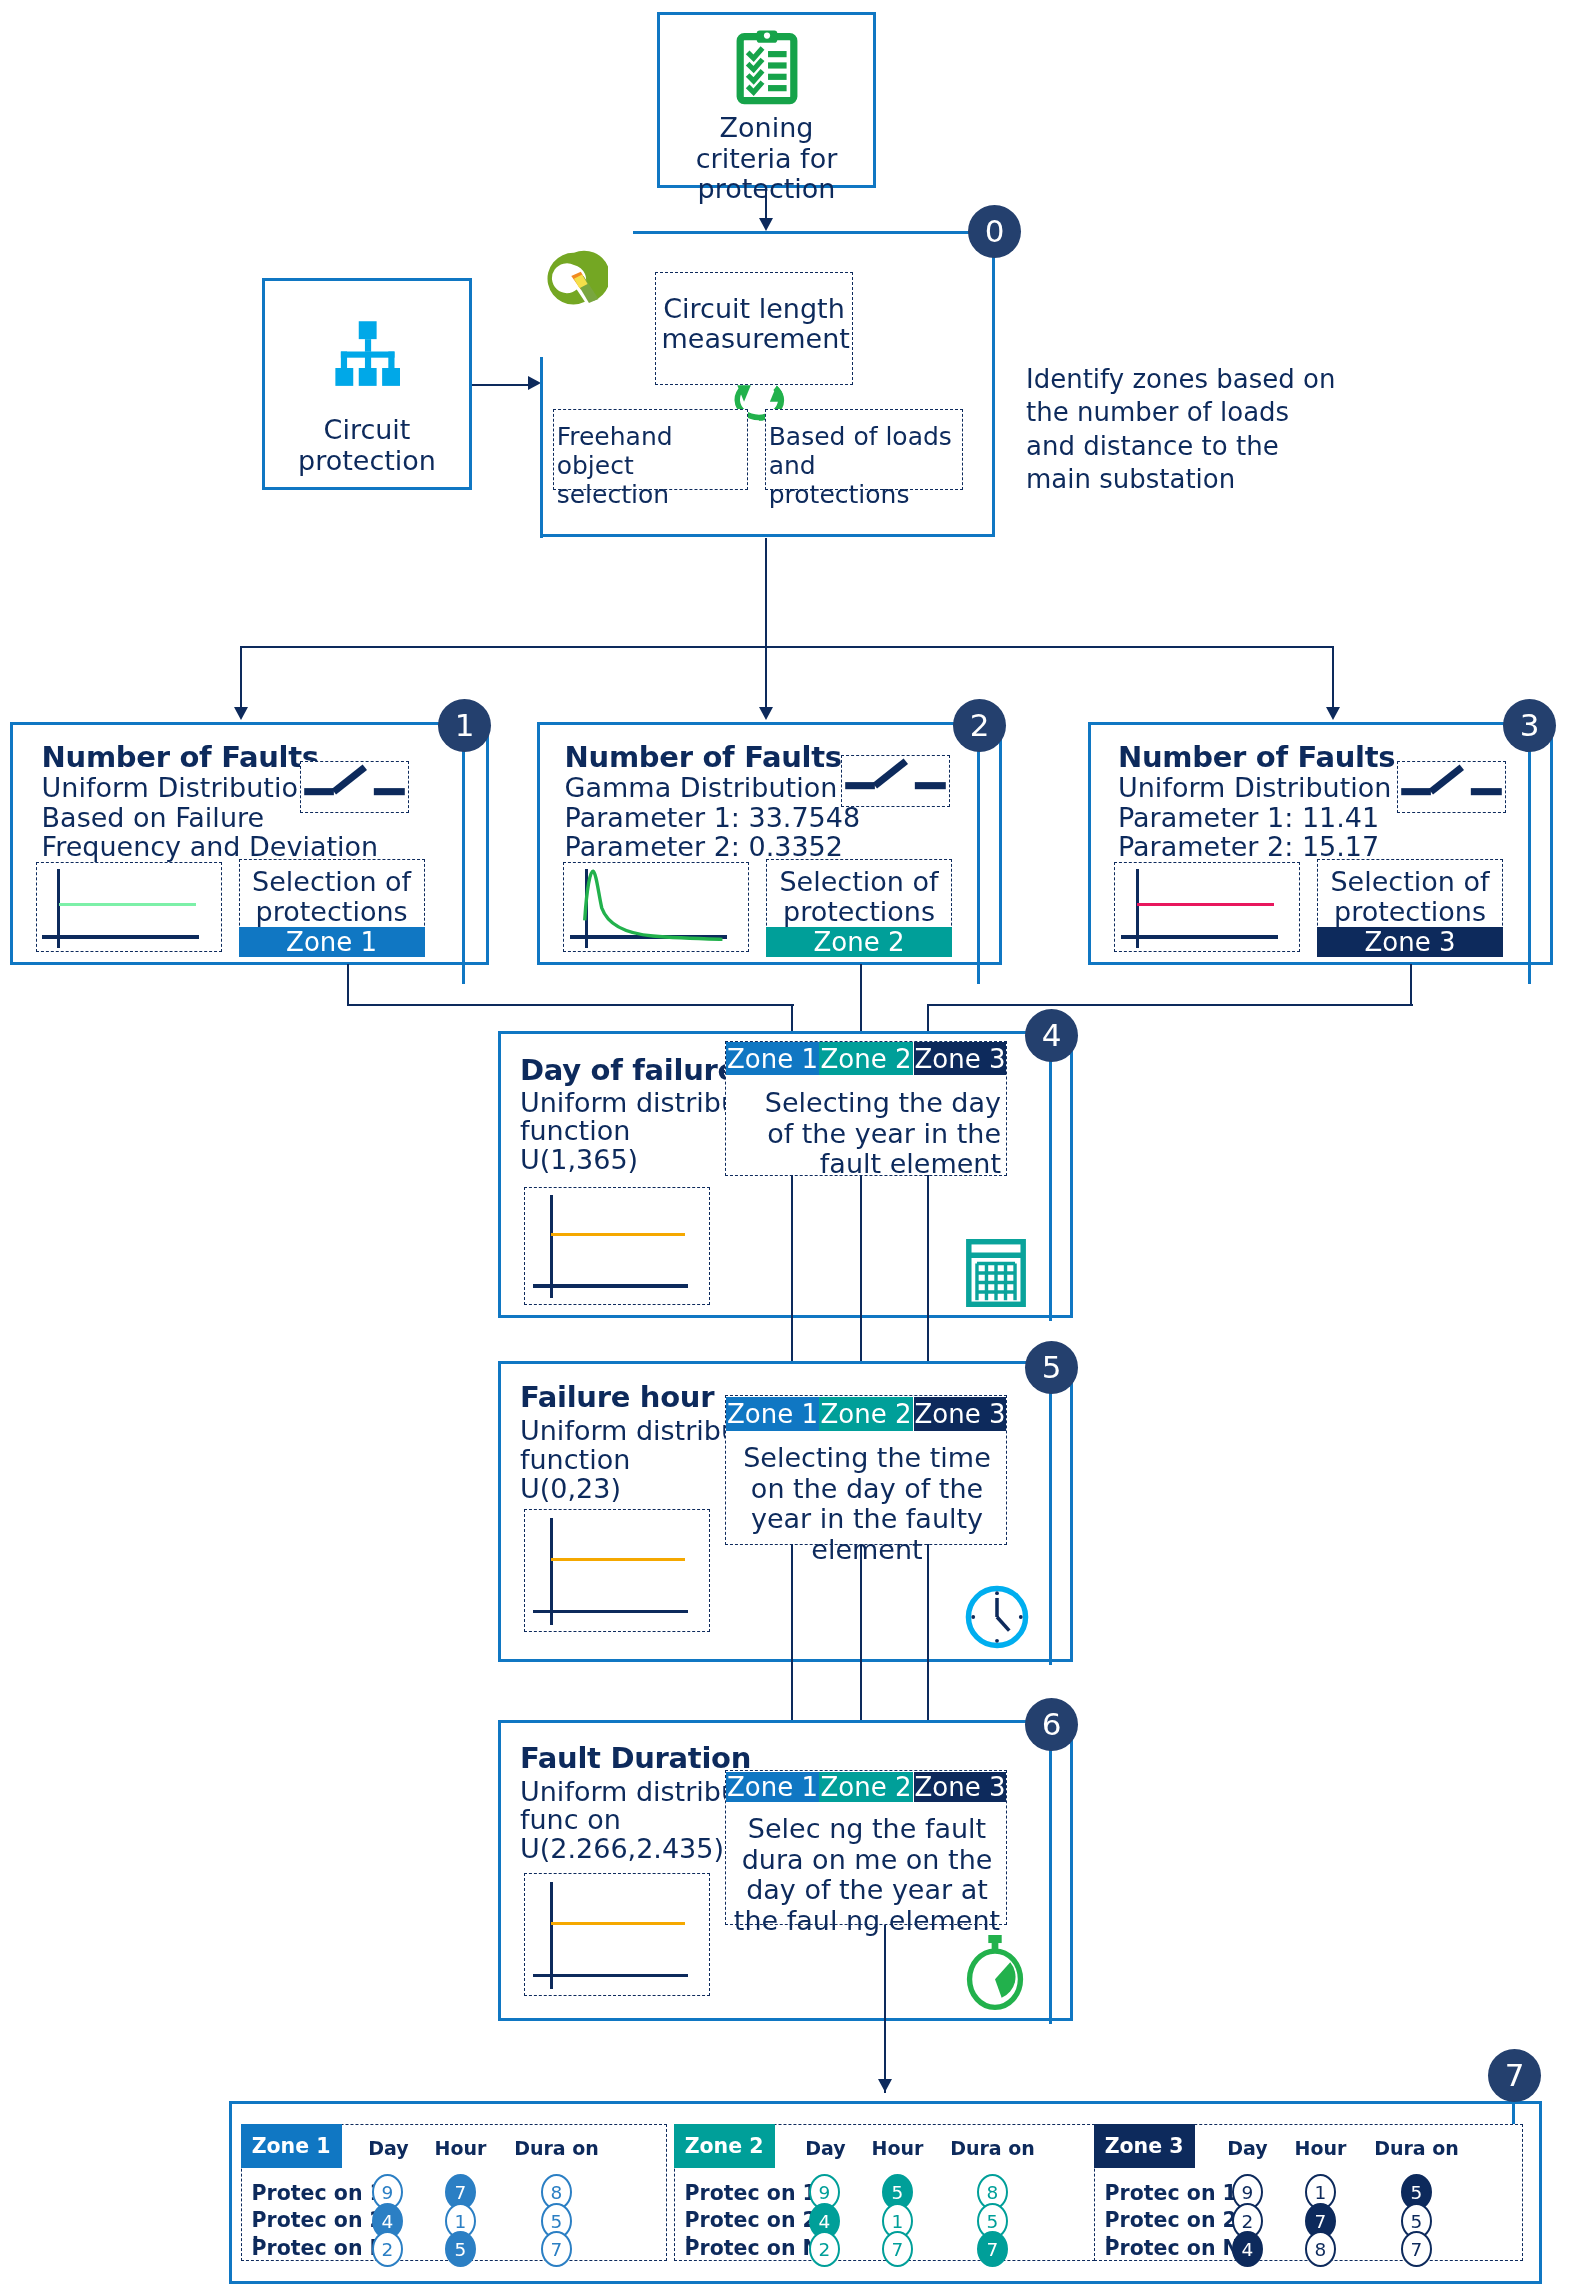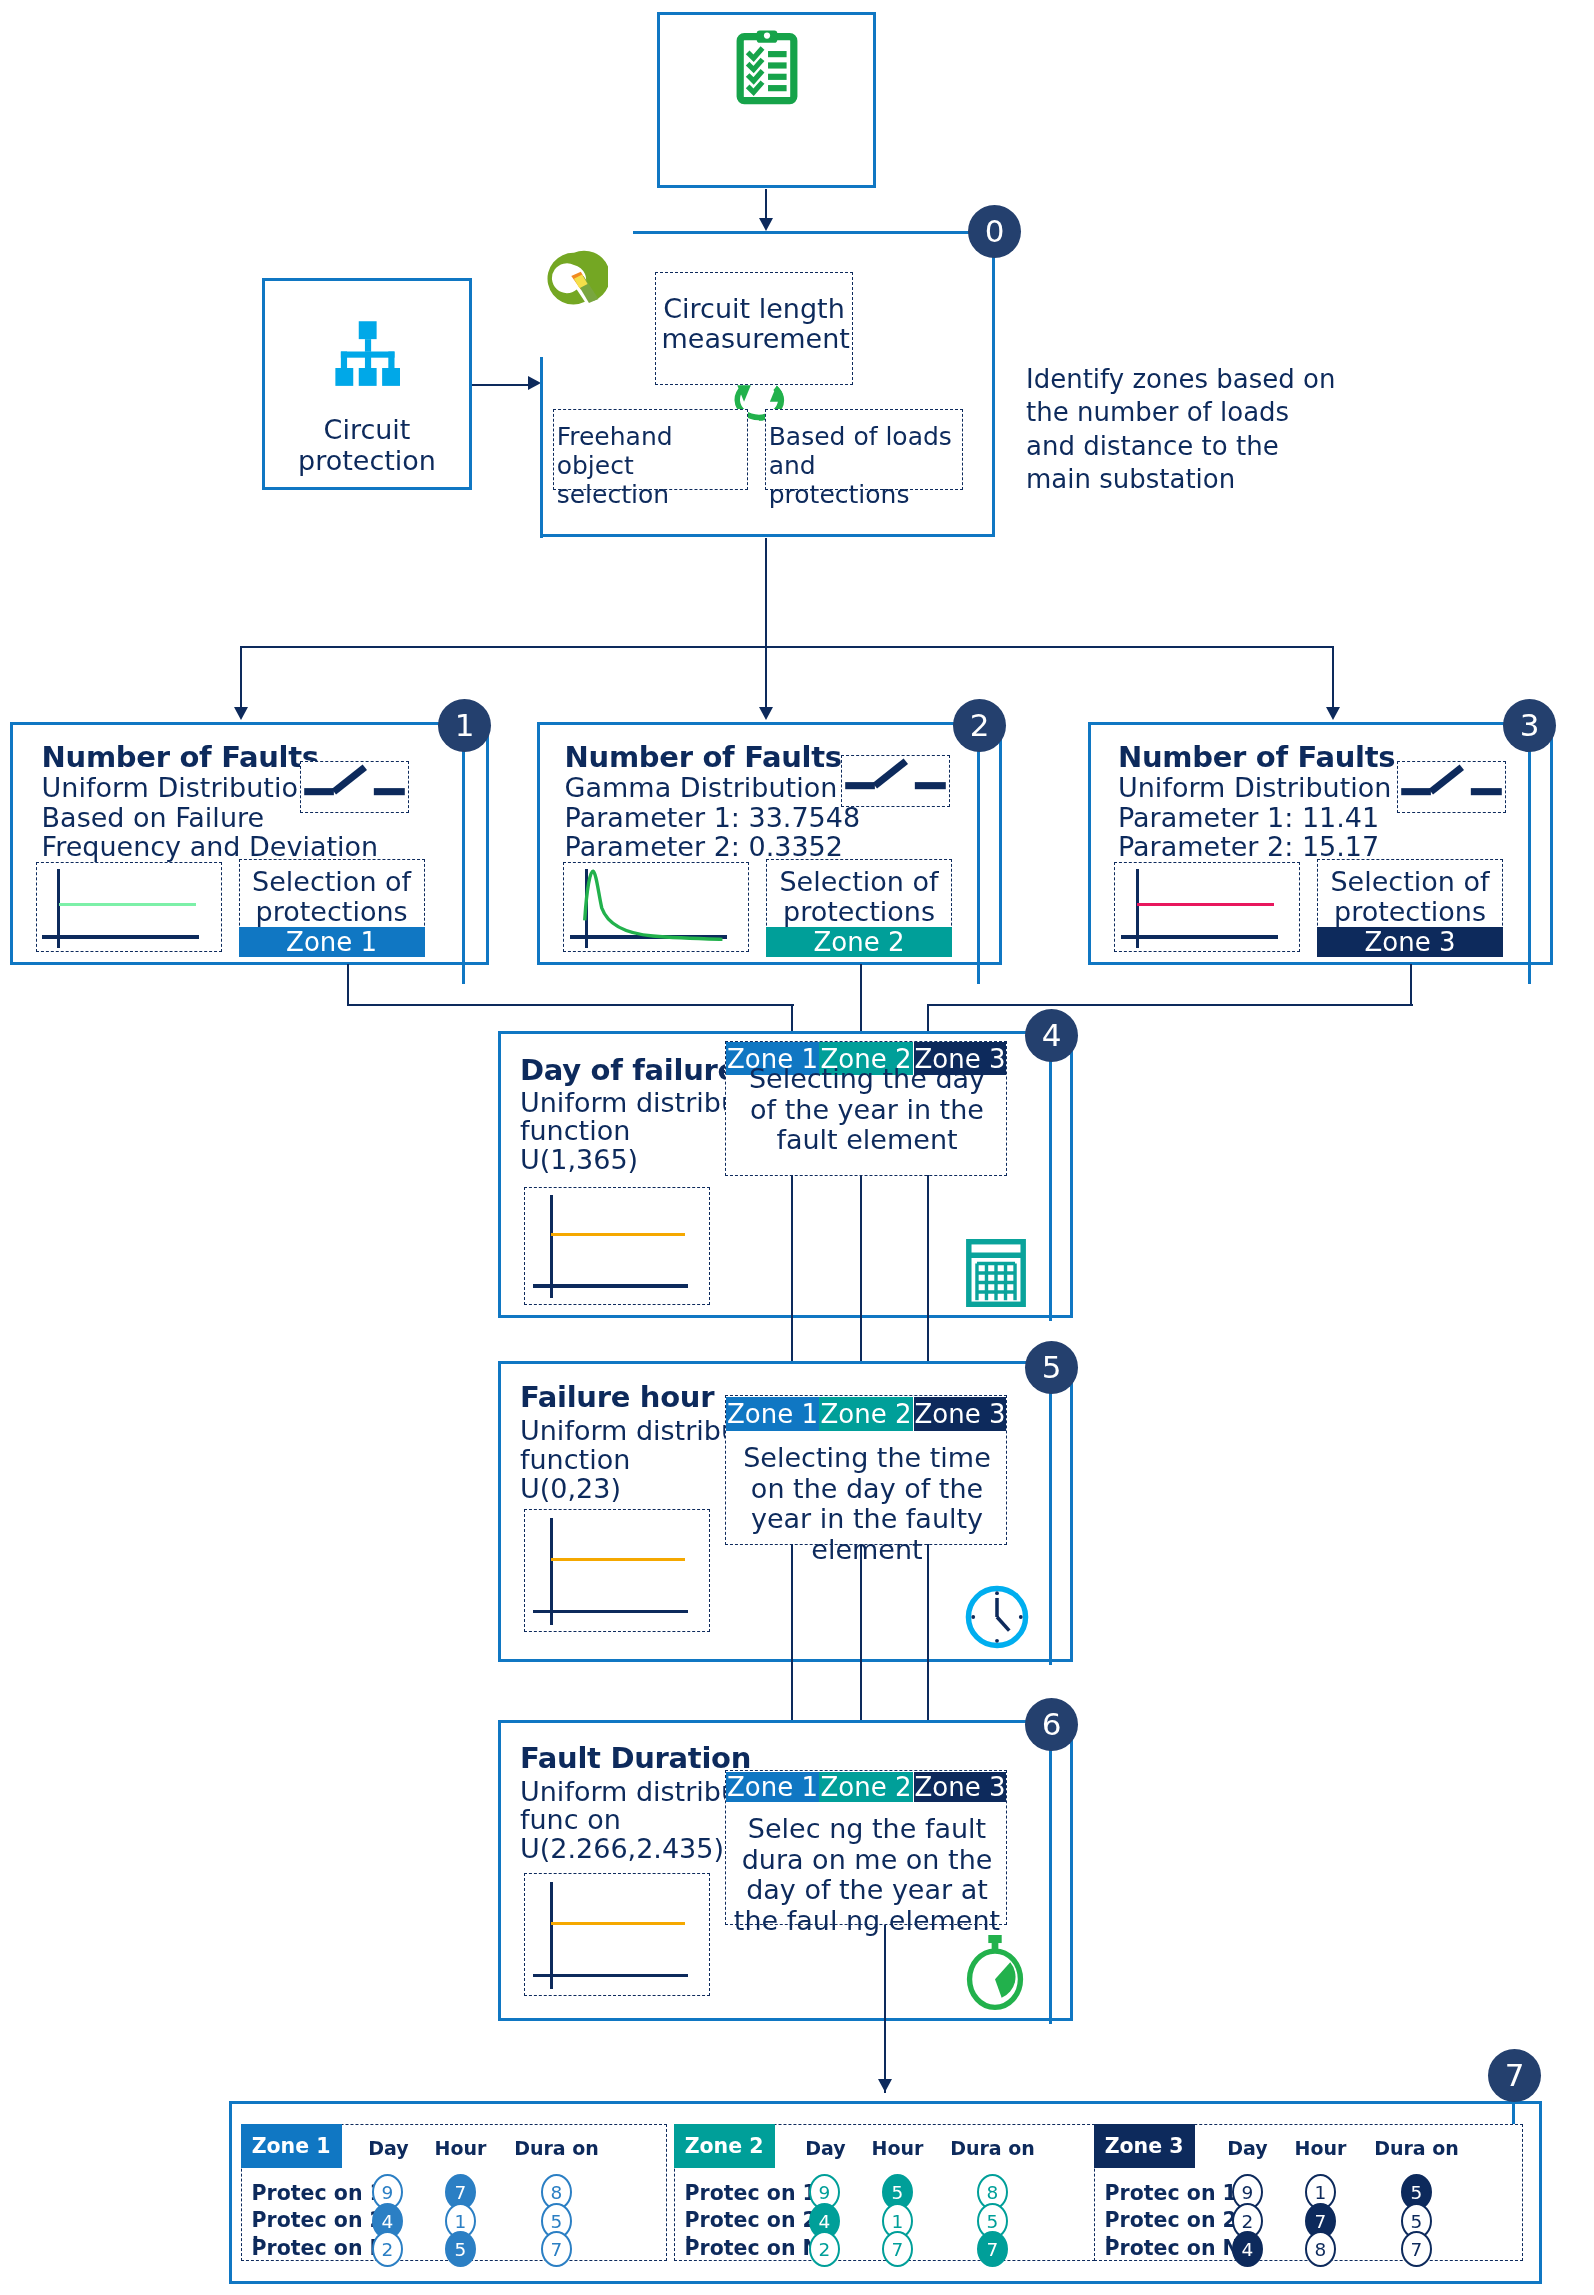--- a/index.html
+++ b/index.html
@@ -77,20 +77,21 @@
         <polyline points="15,58 19,62 26,54"></polyline>
       </g>
       <g fill="#16a34a">
         <rect x="33" y="22" width="18" height="6"></rect>
         <rect x="33" y="33" width="18" height="6"></rect>
         <rect x="33" y="44" width="18" height="6"></rect>
         <rect x="33" y="55" width="18" height="6"></rect>
       </g>
     </svg>
   </div>
+  <div class="abs node-label" style="left:9.6px;right:9.6px;top:98px;">Zoning criteria for protection</div>
 </div>
 
 <div class="abs ln-v" style="left:765px;top:189px;height:34px;"></div>
 <div class="abs arrow-d" style="left:759px;top:218px;"></div>
 
 <div class="abs ln-h-bl" style="left:633px;top:231px;width:360px;"></div>
 
 <div class="abs badge" style="left:968px;top:205px;width:53px;height:53px;">0</div>
 <div class="abs ln-v-bl" style="left:992px;top:257px;height:280px;"></div>
 
@@ -281,21 +282,21 @@
         <line x1="36" y1="18" x2="36" y2="45"></line>
       </g>
     </svg>
   </div>
 </div>
 
 <div class="abs boxnavy-dash" style="left:725px;top:1041px;width:282px;height:135px;"></div>
 <div class="abs zchip z1" style="left:726px;top:1042px;width:93px;height:33px;">Zone 1</div>
 <div class="abs zchip z2" style="left:819px;top:1042px;width:94px;height:33px;">Zone 2</div>
 <div class="abs zchip z3" style="left:914px;top:1042px;width:92px;height:33px;">Zone 3</div>
-<div class="abs node-label" style="left:733px;top:1064px;width:268px;">Selecting the day of the year in the fault element</div>
+<div class="abs node-label" style="left:733px;top:1088px;width:268px;text-align:right;">Selecting the day of the year in the fault element</div>
 <div class="abs badge" style="left:1025px;top:1009px;width:53px;height:53px;">4</div>
 <div class="abs ln-v-bl" style="left:1049px;top:1061px;width:3.4px;height:260px;"></div>
 
 <div class="abs ln-v" style="left:791px;top:1175px;width:2.1px;height:238px;"></div>
 <div class="abs ln-v" style="left:860px;top:1175px;width:2.1px;height:238px;"></div>
 <div class="abs ln-v" style="left:927px;top:1175px;width:2.1px;height:238px;"></div>
 <div class="abs arrow-d" style="left:785px;top:1408px;"></div>
 <div class="abs arrow-d" style="left:854px;top:1408px;"></div>
 <div class="abs arrow-d" style="left:921px;top:1408px;"></div>
 

